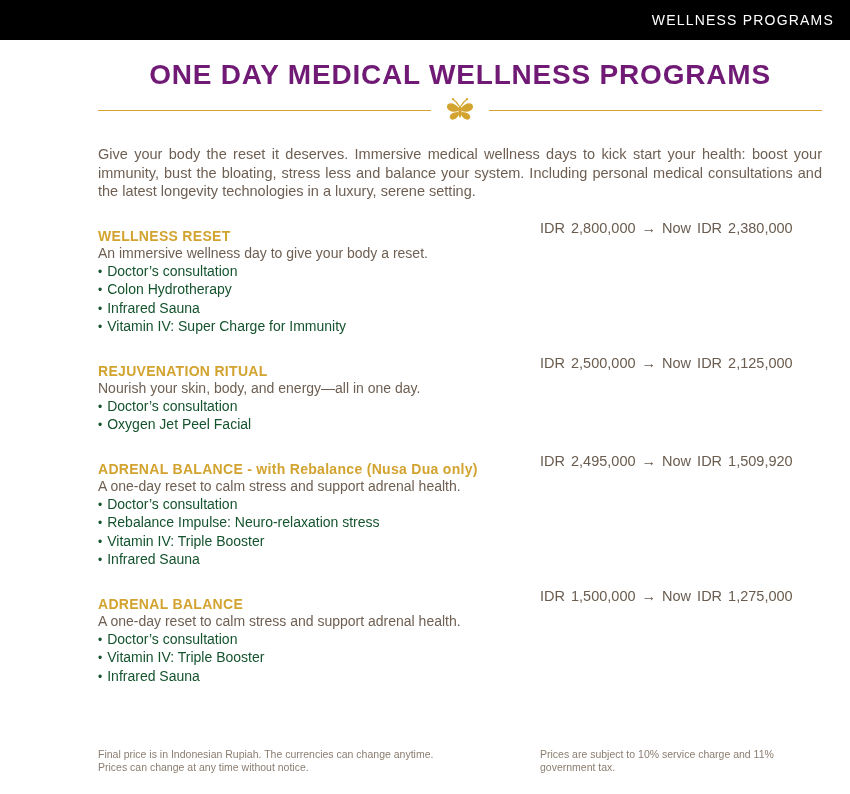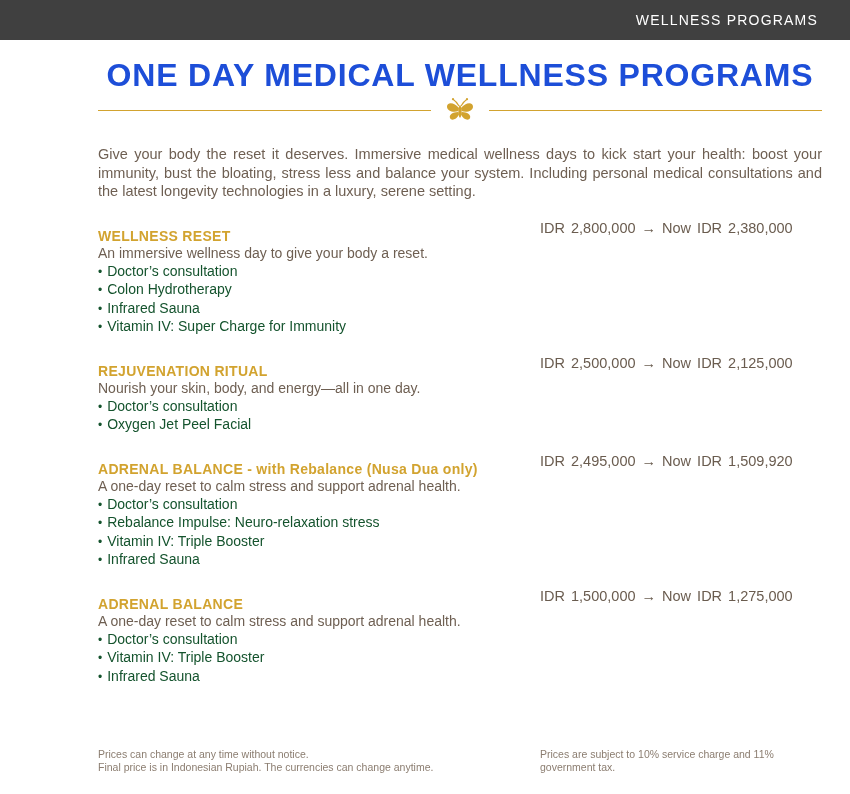--- a/index.html
+++ b/index.html
@@ -9,47 +9,47 @@
     height: 794px;
     font-family: "Liberation Sans", sans-serif;
     display: flex;
     flex-direction: column;
     overflow: hidden;
   }
 
   
   .banner {
     height: 40px;
-    background: #404040;
+    background: #000000;
     display: flex;
     align-items: center;
     justify-content: flex-end;
-    padding-right: 32px;
+    padding-right: 16px;
     flex: 0 0 auto;
   }
   .banner span {
     color: #ffffff;
     font-size: 14px;
     letter-spacing: 1.2px;
     font-weight: 400;
   }
 
   
   .content {
     padding: 0 28px 0 98px;
     display: flex;
     flex-direction: column;
     flex: 1 1 auto;
   }
 
   h1.page-title {
     margin-top: 20px;
     text-align: center;
-    color: #1d4ed8;
-    font-size: 32px;
+    color: #701a75;
+    font-size: 28px;
     font-weight: 700;
     letter-spacing: 0.8px;
     line-height: 30px;
   }
 
   .divider {
     margin-top: 7px;
     display: flex;
     align-items: center;
     height: 26px;
@@ -221,19 +221,19 @@
           <li>Infrared Sauna</li>
         </ul>
       </div>
       <div class="program-price">IDR 1,500,000 → Now IDR 1,275,000</div>
     </section>
 
   </div>
 
   <footer class="footer">
     <div class="footer-left">
+      <p>Final price is in Indonesian Rupiah. The currencies can change anytime.</p>
       <p>Prices can change at any time without notice.</p>
-      <p>Final price is in Indonesian Rupiah. The currencies can change anytime.</p>
     </div>
     <div class="footer-right">Prices are subject to 10% service charge and 11% government tax.</div>
   </footer>
 
 </div>
 
 </body></html>

